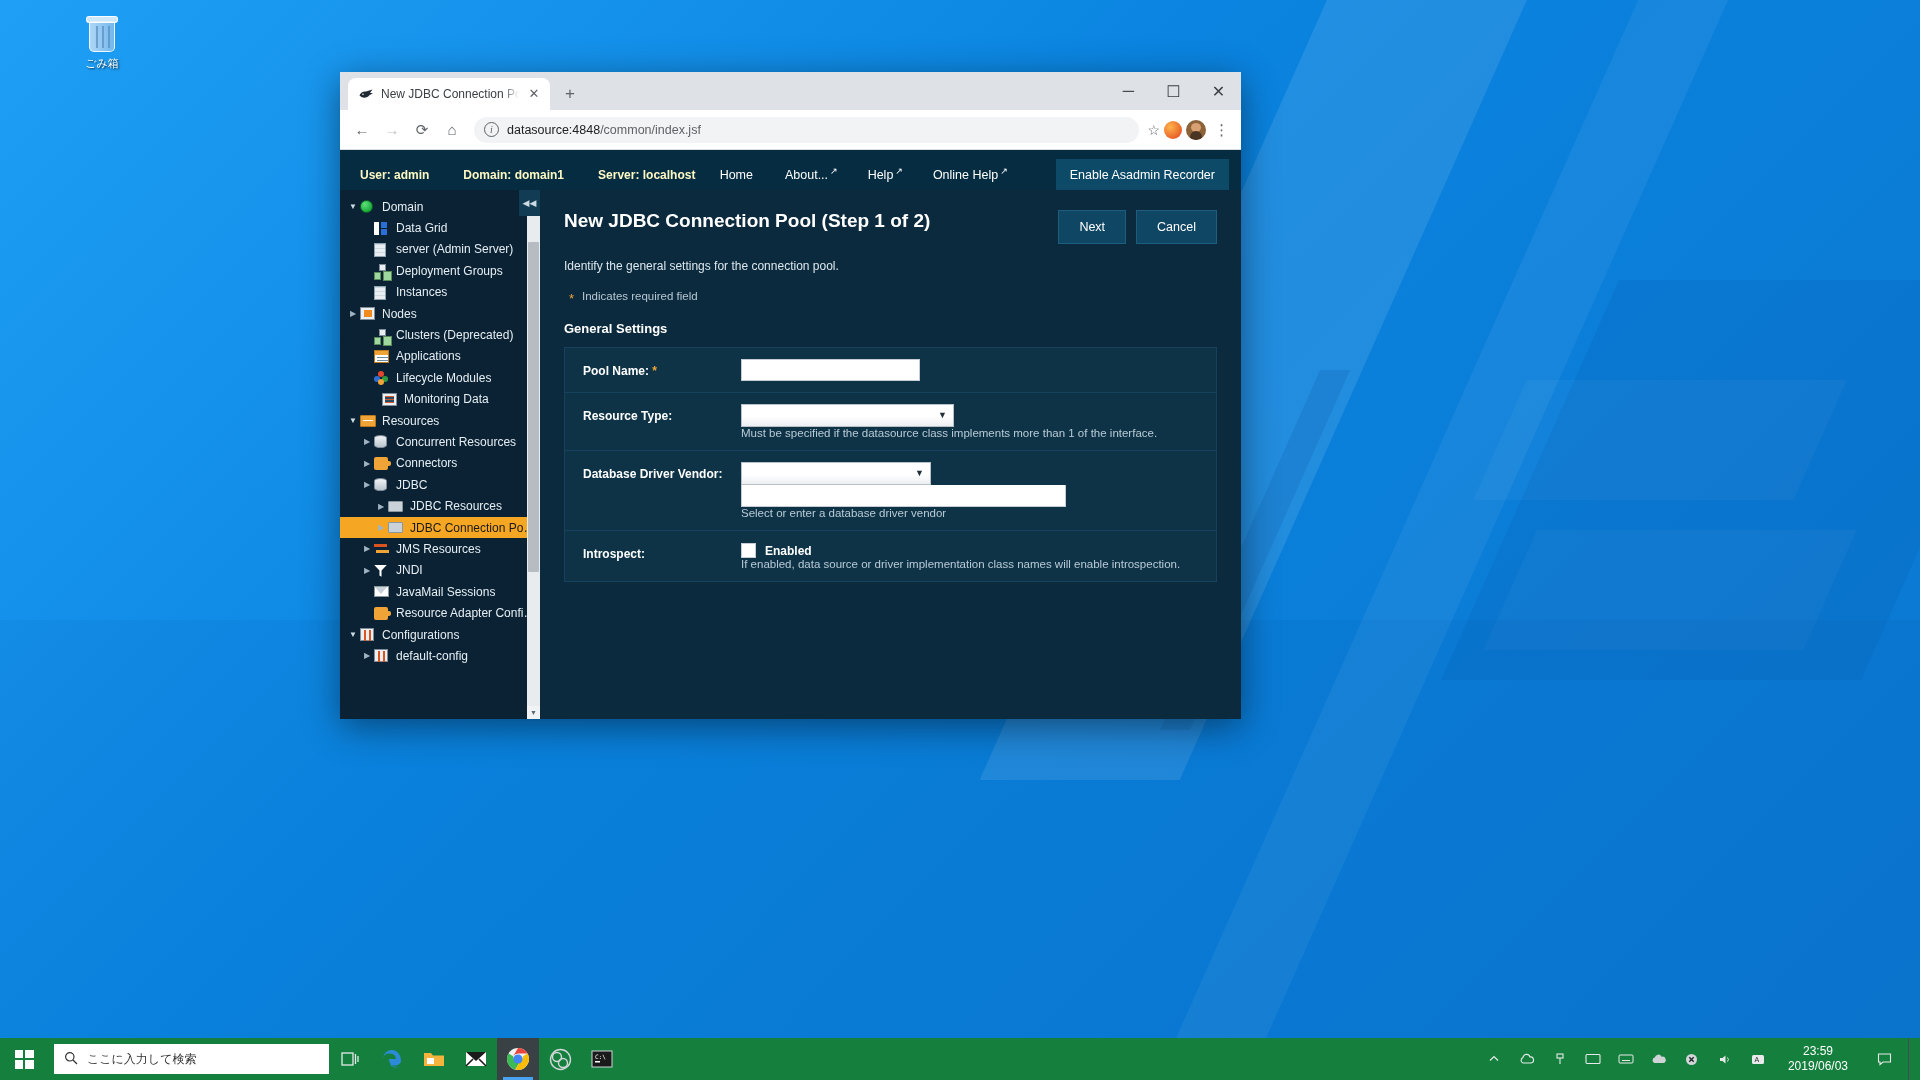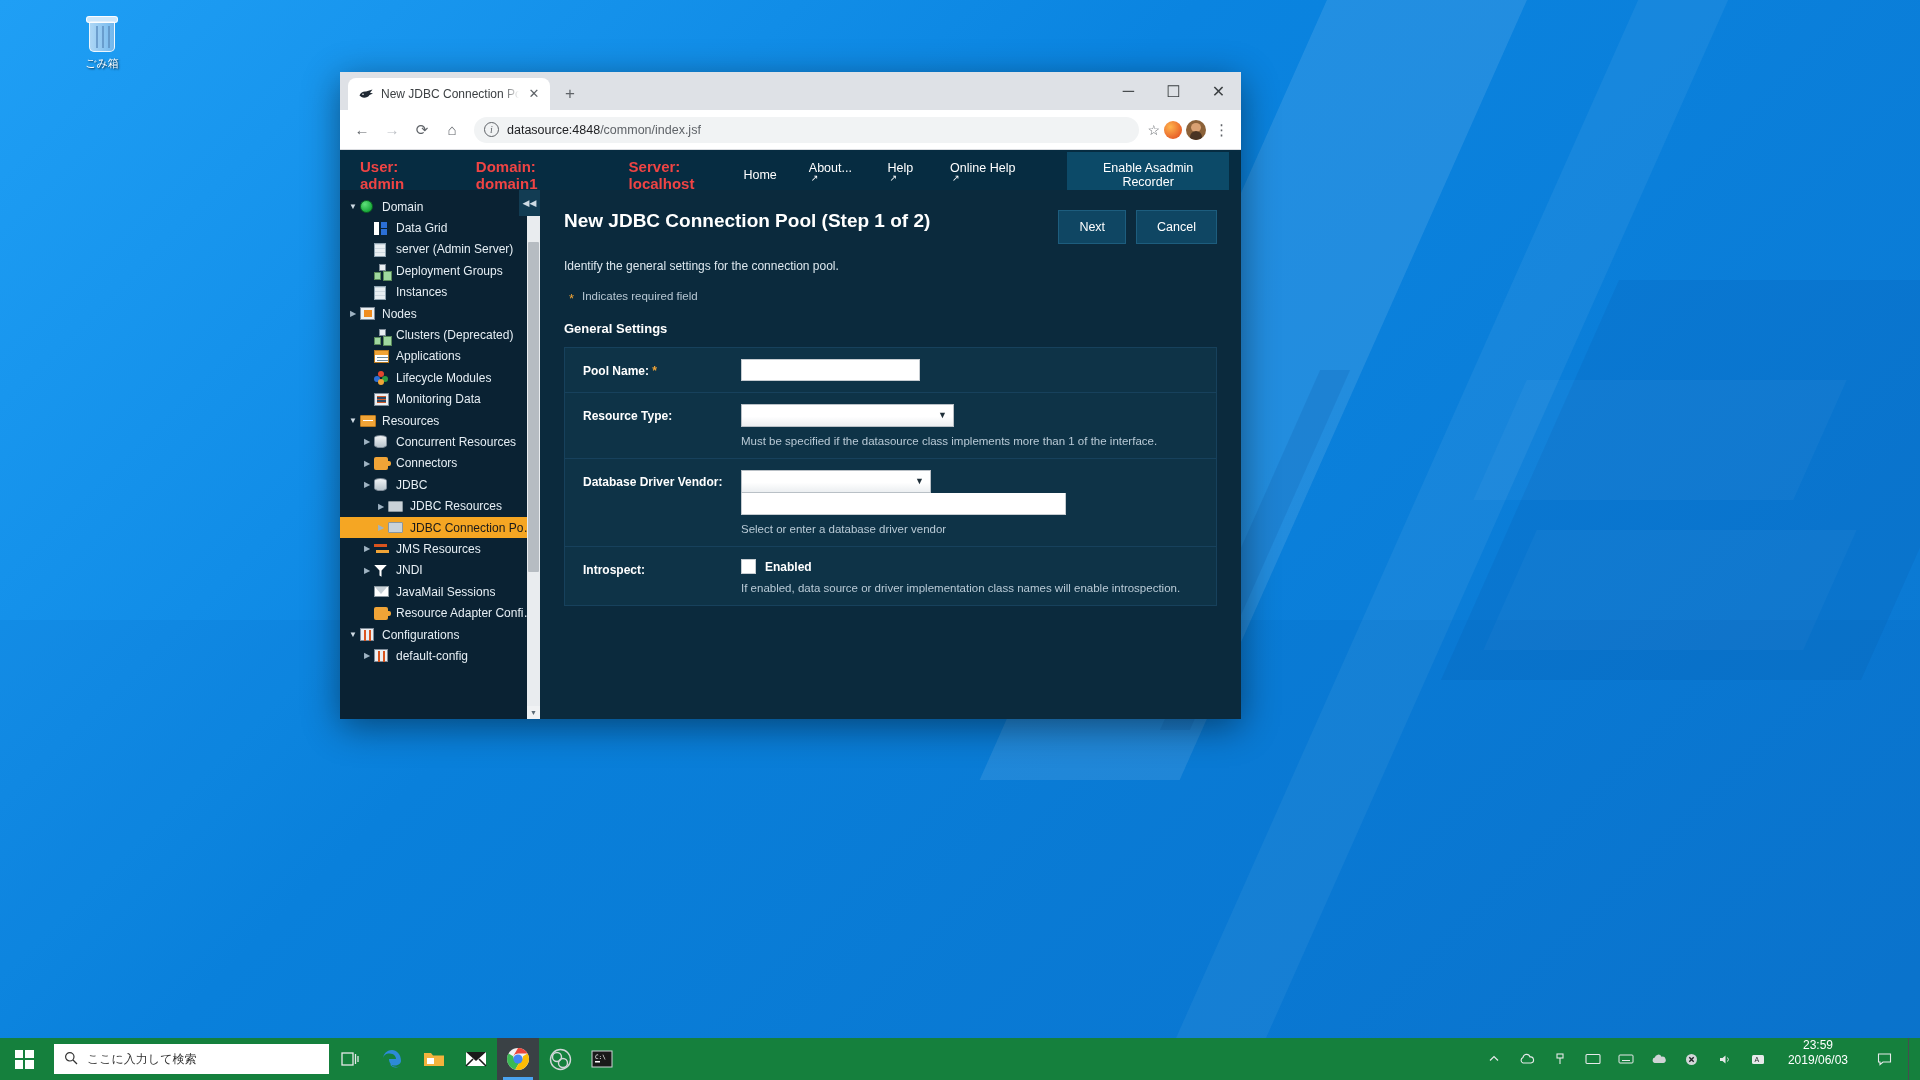--- a/index.html
+++ b/index.html
@@ -152,21 +152,21 @@
   #page-viewport {
     flex: 1; background: #0b2a3d; position: relative; overflow: hidden;
     display: flex; flex-direction: column;
   }
   #payara-header {
     background: #062c41; padding: 10px 12px 0 20px; flex: none;
   }
   #header-topbar {
     display: flex; align-items: center; height: 30px;
   }
-  #session-info { display: flex; gap: 34px; font-size: 15px; font-weight: bold; color: #ef4444; }
+  #session-info { display: flex; gap: 34px; font-size: 12px; font-weight: bold; color: #fef9c3; }
   #header-nav {
     margin-left: auto; display: flex; align-items: center; gap: 30px;
   }
   #header-nav a {
     color: #fff; font-size: 12.5px; position: relative;
     padding-right: 2px; cursor: pointer;
   }
   .ext-link-glyph {
     font-size: 9px; position: relative; top: -5px; left: 2px;
     text-decoration: none; display: inline-block;
@@ -310,21 +310,21 @@
     display: flex; border-bottom: 1px solid #17415c;
     padding: 11px 18px 11px 18px; min-height: 38px;
   }
   .form-row:last-child { border-bottom: none; }
   .form-label {
     width: 158px; flex: none; font-size: 12px; font-weight: bold; color: #fff;
     padding-top: 5px;
   }
   .form-label .star { color: #f0a437; font-size: 12px; }
   .form-field { flex: 1; }
-  .hint { font-size: 11.5px; color: #b9cad6; margin-top: 8px; }
+  .hint { font-size: 11.5px; color: #b9cad6; margin-top: 0; }
 
   input.text-input {
     width: 179px; height: 22px; border: 1px solid #c6ccd1;
     background: #fff; font-size: 12px; padding: 0 4px;
     font-family: "Liberation Sans", sans-serif;
   }
   .select-wrap { position: relative; display: inline-block; }
   select.combo {
     width: 213px; height: 23px;
     background: linear-gradient(to bottom,#ffffff 0%,#ffffff 55%,#eceff1 100%);
@@ -372,21 +372,21 @@
   #taskbar-search-text { font-size: 12px; color: #333; }
   .tb-icon {
     width: 42px; height: 42px; display: flex; align-items: center; justify-content: center;
     cursor: pointer; position: relative;
   }
   .tb-icon.active { background: #3a4145; }
   .tb-icon.active::after {
     content:''; position:absolute; bottom:0; left:6px; right:6px; height:3px; background:#4aa3f0;
   }
   #tray {
-    margin-left: auto; display: flex; gap: 11px; padding-right: 4px;
+    margin-left: auto; display: flex; align-items: center; gap: 11px; padding-right: 4px;
   }
   .tray-icon {
     width: 22px; height: 42px; display: flex; align-items: center; justify-content: center;
     color: #e7e9ea; font-size: 11px; cursor: pointer;
   }
   #clock {
     text-align: center; color: #fff; font-size: 12px; line-height: 15px;
     padding: 0 12px 0 8px; cursor: pointer;
   }
   #notification-icon {
@@ -541,21 +541,21 @@
               <span class="tree-icon">
                 <span class="ic-lifecycle" style="display: block;">
                   <span></span>
                   <span></span>
                   <span></span>
                   <span></span>
                 </span>
               </span>
               <span class="tree-label">Lifecycle Modules</span>
             </div>
-            <div class="tree-item" style="padding-left: 20px;">
+            <div class="tree-item" style="padding-left: 28px;">
               <span class="tree-toggle"></span>
               <span class="tree-icon">
                 <span class="ic-monitor" style="display: block;"></span>
               </span>
               <span class="tree-label">Monitoring Data</span>
             </div>
             <div class="tree-item" style="padding-left: 6px;">
               <span class="tree-toggle open">▼</span>
               <span class="tree-icon">
                 <span class="ic-folder-orange" style="display: block;"></span>

